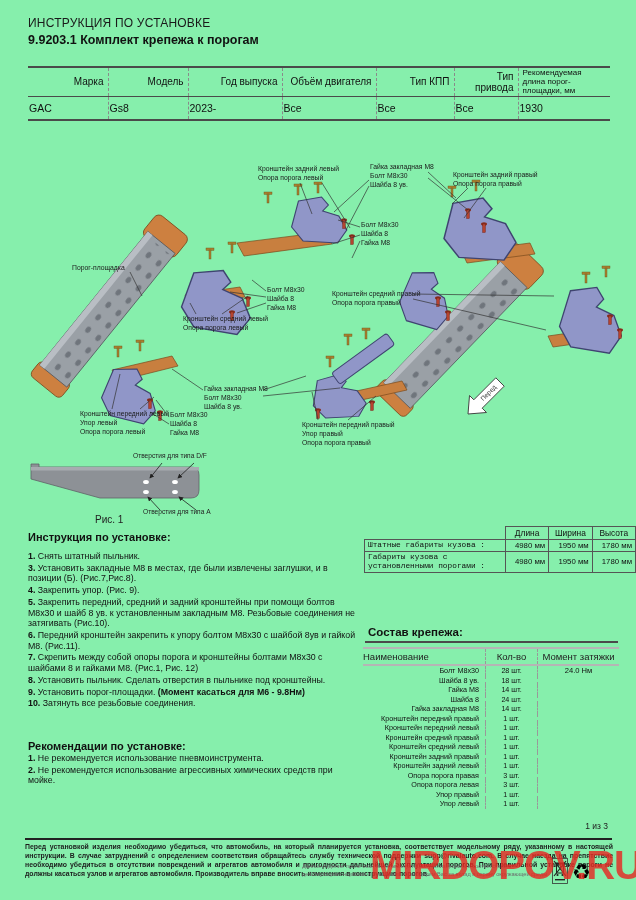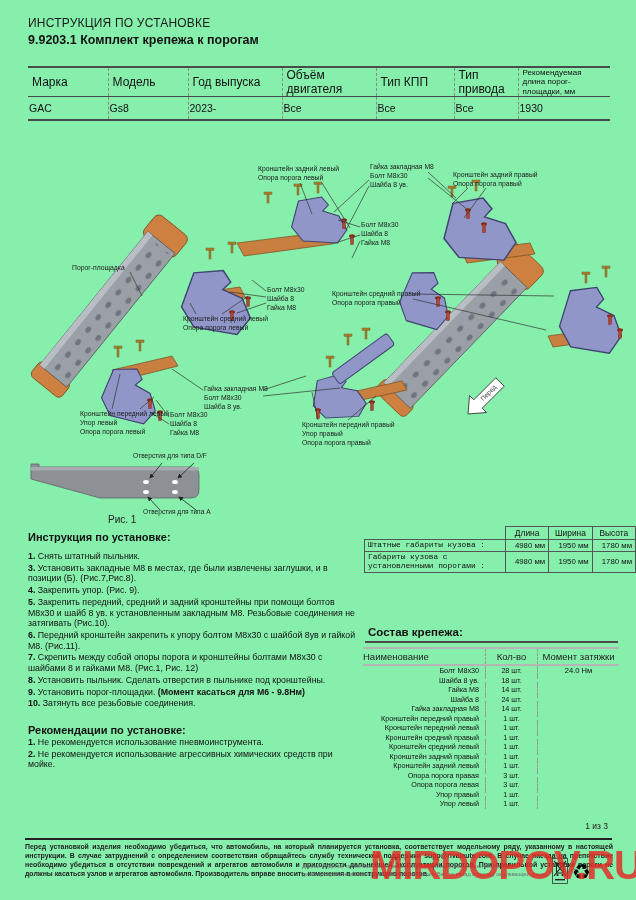--- a/index.html
+++ b/index.html
@@ -4,38 +4,38 @@
 <style>
   html,body{margin:0;padding:0;background:#e8e8e8;}
   .page{position:relative;width:636px;height:900px;background:#86efac;margin:0 auto;
         font-family:"Liberation Sans", sans-serif;color:#111;overflow:hidden;}
   
   .hdr{position:absolute;left:28px;top:16px;}
   .hdr-line1{font-size:12px;letter-spacing:.2px;color:#1a1a1a;}
   .hdr-line2{font-size:12.5px;font-weight:bold;margin-top:3px;}
   
   table.vt{position:absolute;left:28px;top:66px;width:582px;border-collapse:collapse;table-layout:fixed;}
-  .vt th{font-weight:normal;font-size:12px;border-top:2px solid #4a4a4a;border-bottom:1px solid #4a4a4a;
-         height:27px;padding:0 4px;text-align:left;}
+  .vt th{font-weight:normal;font-size:10px;border-top:2px solid #4a4a4a;border-bottom:1px solid #4a4a4a;
+         height:27px;padding:0 4px;text-align:right;}
   .vt td{font-size:10.5px;border-bottom:2px solid #4a4a4a;height:20px;}
   .vt th+th,.vt td+td{border-left:1px dashed #8a8a8a;}
   .vt th.small{font-size:8px;line-height:1.15;text-align:left;}
   
   .diagram{position:absolute;left:0;top:150px;width:636px;height:312px;}
   .dlabel{position:absolute;font-size:6.8px;line-height:1.32;color:#1a1a1a;white-space:nowrap;}
   .arrow-label{position:absolute;font-size:6.5px;color:#333;transform:rotate(-45deg);transform-origin:left top;}
   
   .fig1-label{position:absolute;font-size:6.6px;color:#222;white-space:nowrap;}
-  .fig1-caption{position:absolute;left:95px;top:514px;font-size:10px;color:#222;margin-left:13px;}
+  .fig1-caption{position:absolute;left:95px;top:514px;font-size:10px;color:#222;}
   
   .instr{position:absolute;left:28px;top:531px;width:332px;}
   .sect-title{font-size:11px;font-weight:bold;margin:0 0 8px 0;}
   .item{font-size:8.8px;line-height:1.22;margin:0 0 1px 0;}
   .item .num{font-weight:bold;}
-  .recs{position:absolute;left:28px;top:724px;width:332px;}
+  .recs{position:absolute;left:28px;top:740px;width:332px;}
   
   table.dims{position:absolute;left:364px;top:526px;border-collapse:collapse;padding-left:48px;}
   .dims th,.dims td{border:1px solid #555;font-size:7.8px;font-weight:normal;padding:1px 3px;color:#111;}
   .dims th{font-size:8.4px;text-align:center;}
   .dims th.nob{border:none;}
   .dims td.lab{width:140px;text-align:left;line-height:1.15;font-family:Liberation Mono, monospace;}
   .dims td.val{width:37px;text-align:right;}
   
   .hw-title{position:absolute;left:368px;top:626px;font-size:11.5px;font-weight:bold;}
   .hw-rule{position:absolute;left:365px;top:641px;width:253px;border-top:2px solid #4a4a4a;}

